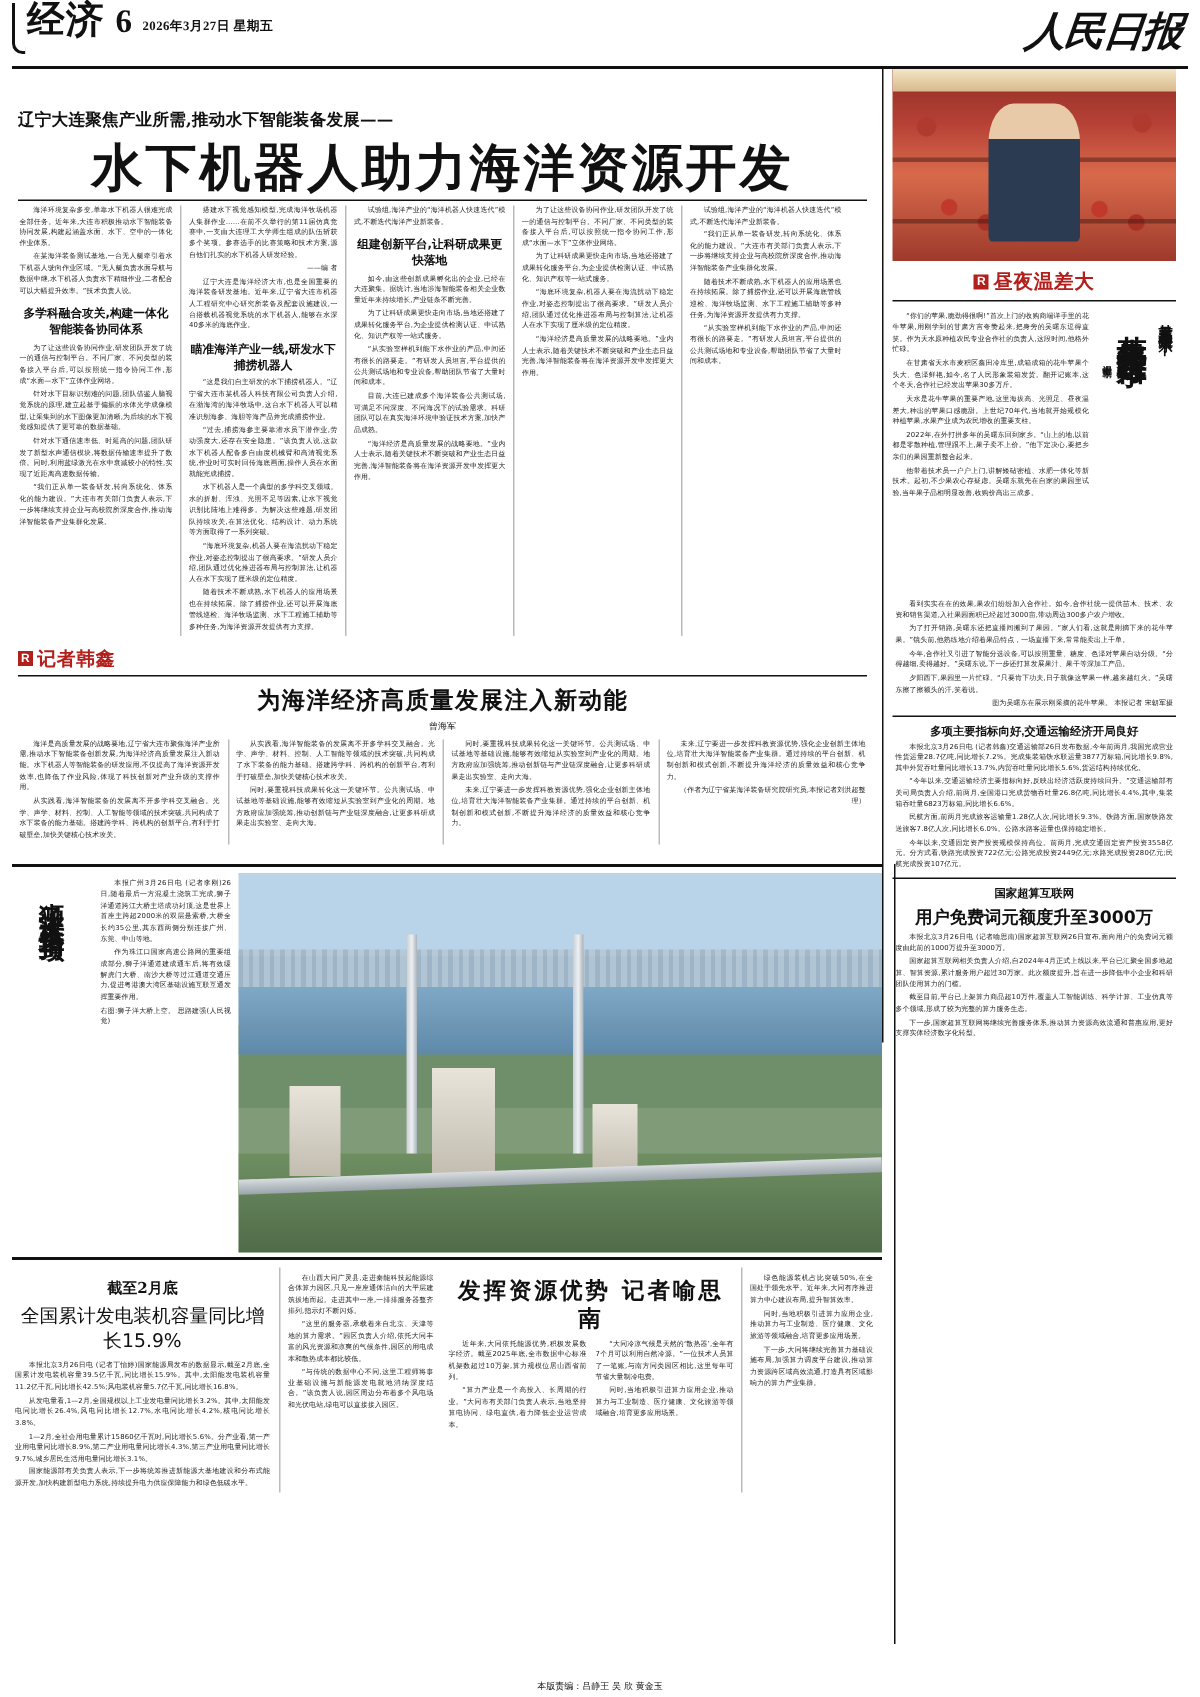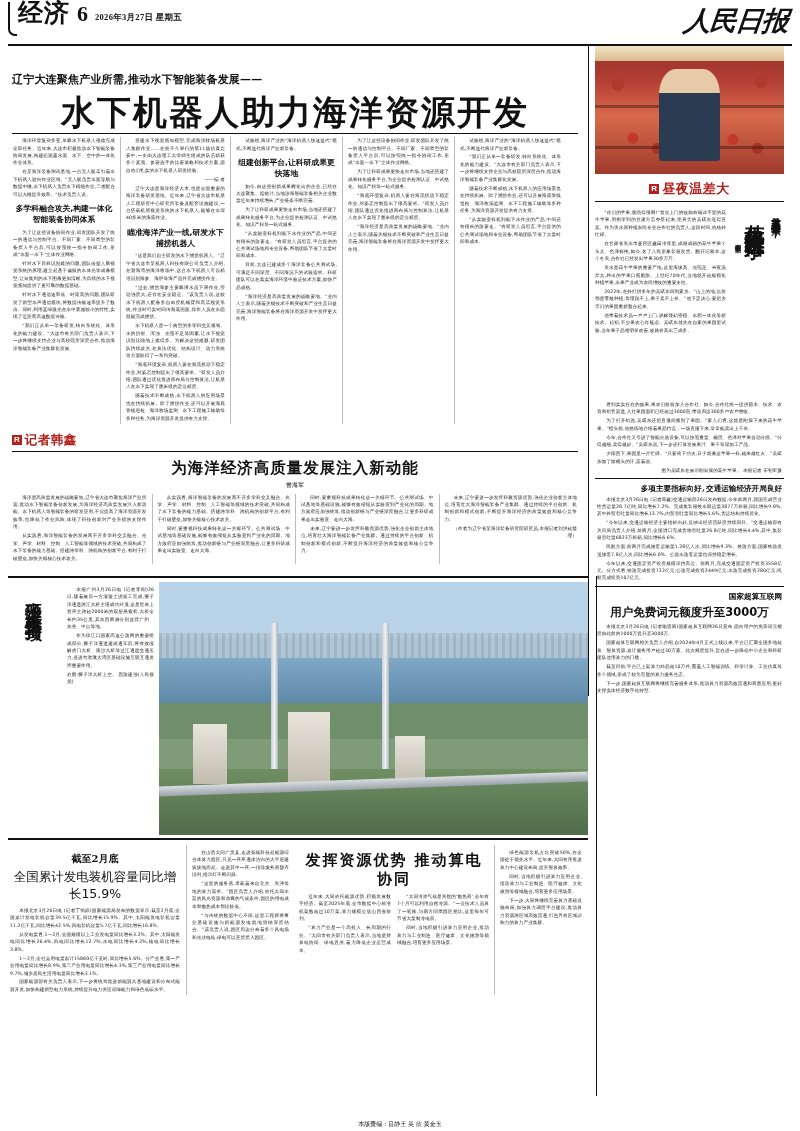--- a/index.html
+++ b/index.html
@@ -58,22 +58,22 @@
 
   
   .photo-lead { width:100%; height:128px; position:relative; overflow:hidden; border:0; }
   .vert-title-wrap { display:flex; flex-direction:row-reverse; justify-content:flex-start; gap:3px; padding:4px 2px 0 0; }
   .vtitle-sm { writing-mode:vertical-rl; font-size:9.5px; font-weight:700; letter-spacing:1px;
                font-family:"DejaVu Serif",serif; height:108px; }
   .vtitle-big { writing-mode:vertical-rl; font-size:20px; font-weight:700; letter-spacing:2px;
                 font-family:"DejaVu Sans",sans-serif; height:190px; }
   .vbyline { writing-mode:vertical-rl; font-size:6.5px; font-family:"DejaVu Serif",serif; height:60px; padding-top:30px; }
 
-  .news-head-sm { text-align:right; font-size:7.6px; font-weight:700; padding:5px 2px 1px; line-height:1.4;
-                  font-family:Liberation Mono, monospace; }
+  .news-head-sm { text-align:center; font-size:7.6px; font-weight:700; padding:5px 2px 1px; line-height:1.4;
+                  font-family:Liberation Sans, sans-serif; }
   .news-head-big { text-align:center; font-size:11.5px; font-weight:700; padding:1px 2px 3px; line-height:1.35;
                    font-family:"DejaVu Sans",sans-serif; }
 
   
   .bridge-row { display:flex; margin-top:4px; }
   .bridge-title { width:55px; padding:6px 4px 0 2px; }
   .vbridge { writing-mode:vertical-rl; font-size:17px; font-weight:700; letter-spacing:3px; height:150px;
              font-family:"DejaVu Sans",sans-serif; margin:0 auto; }
   .bridge-text { width:96px; padding:4px 5px 0 4px; }
   .bridge-photo { flex:1; position:relative; overflow:hidden; }
@@ -363,21 +363,21 @@
 
       <div class="bot-c2">
         <div class="body-txt">
           <p>在山西大同广灵县,走进秦能科技起能源综合体算力园区,只见一座座通体洁白的大平层建筑拔地而起。走进其中一座,一排排服务器整齐排列,指示灯不断闪烁。</p>
           <p>“这里的服务器,承载着来自北京、天津等地的算力需求。”园区负责人介绍,依托大同丰富的风光资源和凉爽的气候条件,园区的用电成本和散热成本都比较低。</p>
           <p>“与传统的数据中心不同,这里工程师将事业基础设施与新能源发电就地消纳深度结合。”该负责人说,园区周边分布着多个风电场和光伏电站,绿电可以直接接入园区。</p>
         </div>
       </div>
 
       <div class="bot-c3">
-        <div class="bot-head-ctr2">发挥资源优势 推动算电协同</div>
+        <div class="bot-head-ctr2">发挥资源优势 记者喻思南</div>
         <div style="display:flex; gap:6px;">
           <div style="width:50%;">
             <div class="body-txt">
               <p>近年来,大同依托能源优势,积极发展数字经济。截至2025年底,全市数据中心标准机架数超过10万架,算力规模位居山西省前列。</p>
               <p>“算力产业是一个高投入、长周期的行业。”大同市有关部门负责人表示,当地坚持算电协同、绿电直供,着力降低企业运营成本。</p>
             </div>
           </div>
           <div style="width:50%;">
             <div class="body-txt">
               <p>“大同冷凉气候是天然的‘散热器’,全年有7个月可以利用自然冷源。”一位技术人员算了一笔账,与南方同类园区相比,这里每年可节省大量制冷电费。</p>

